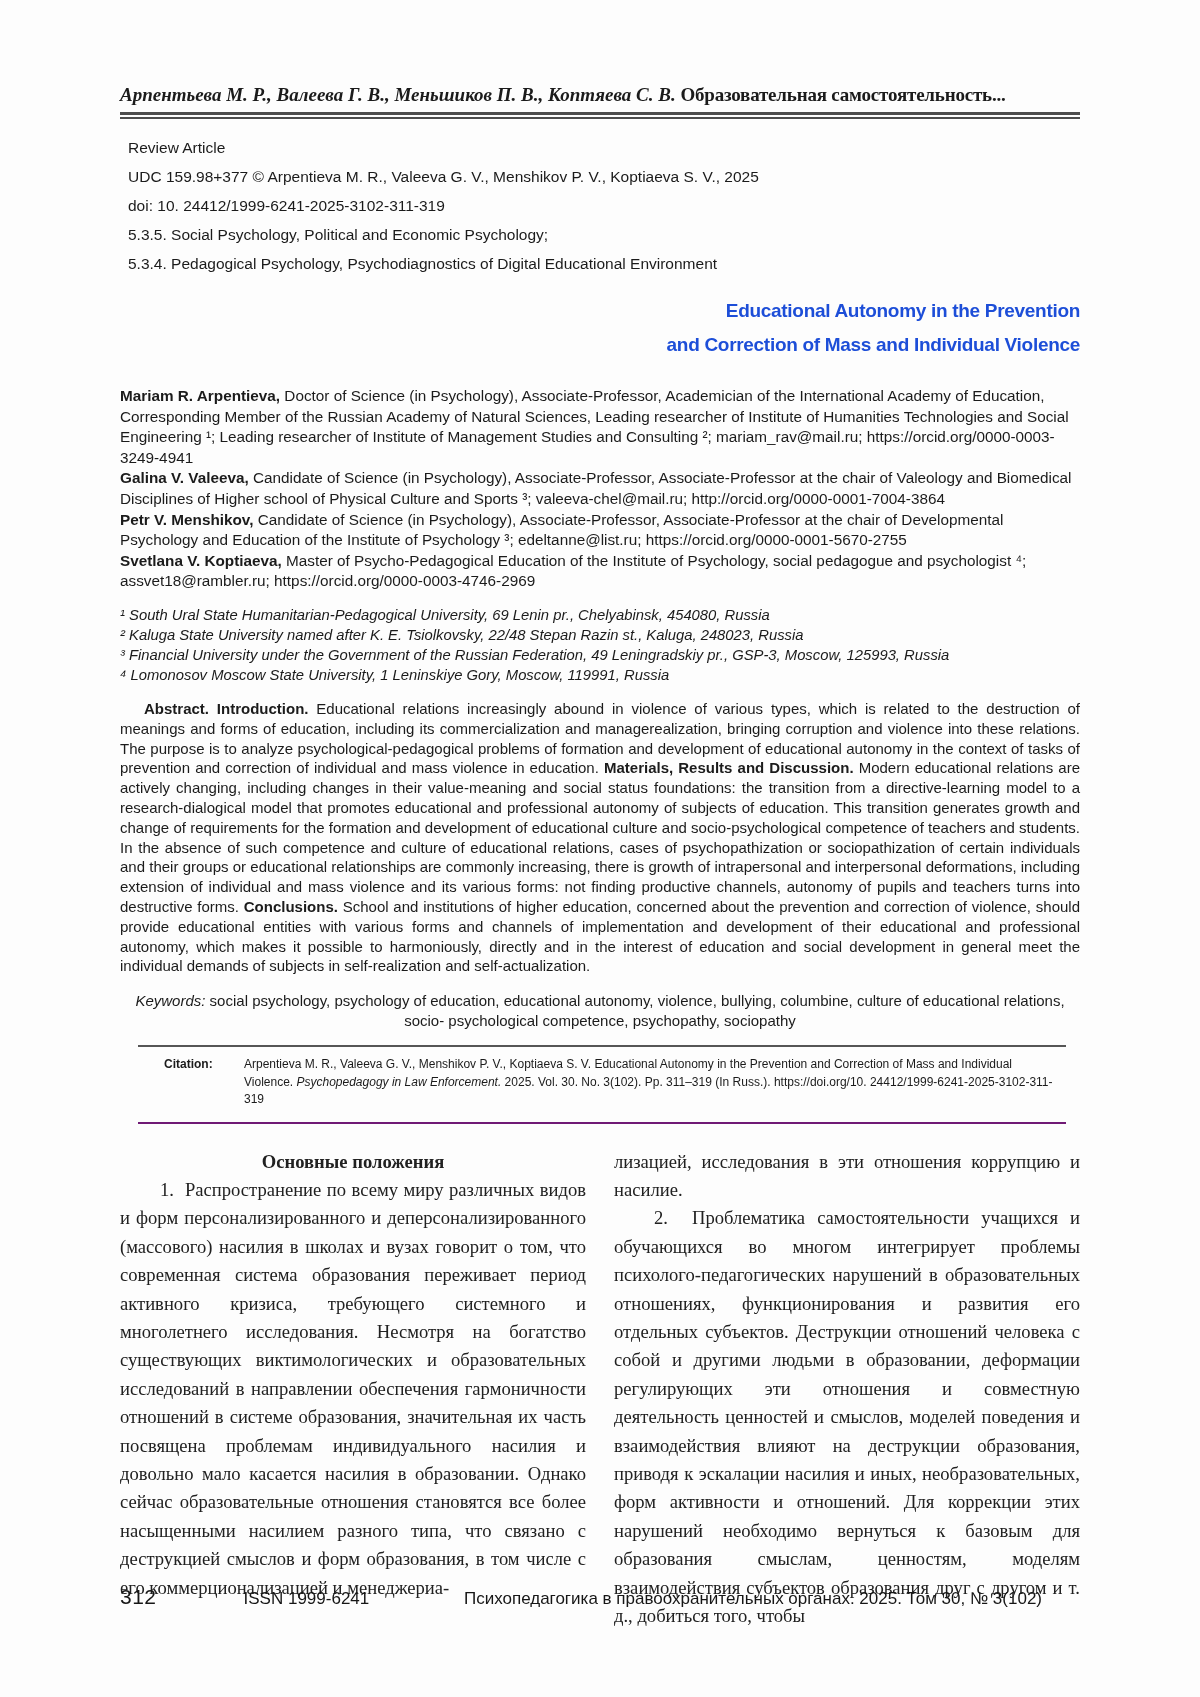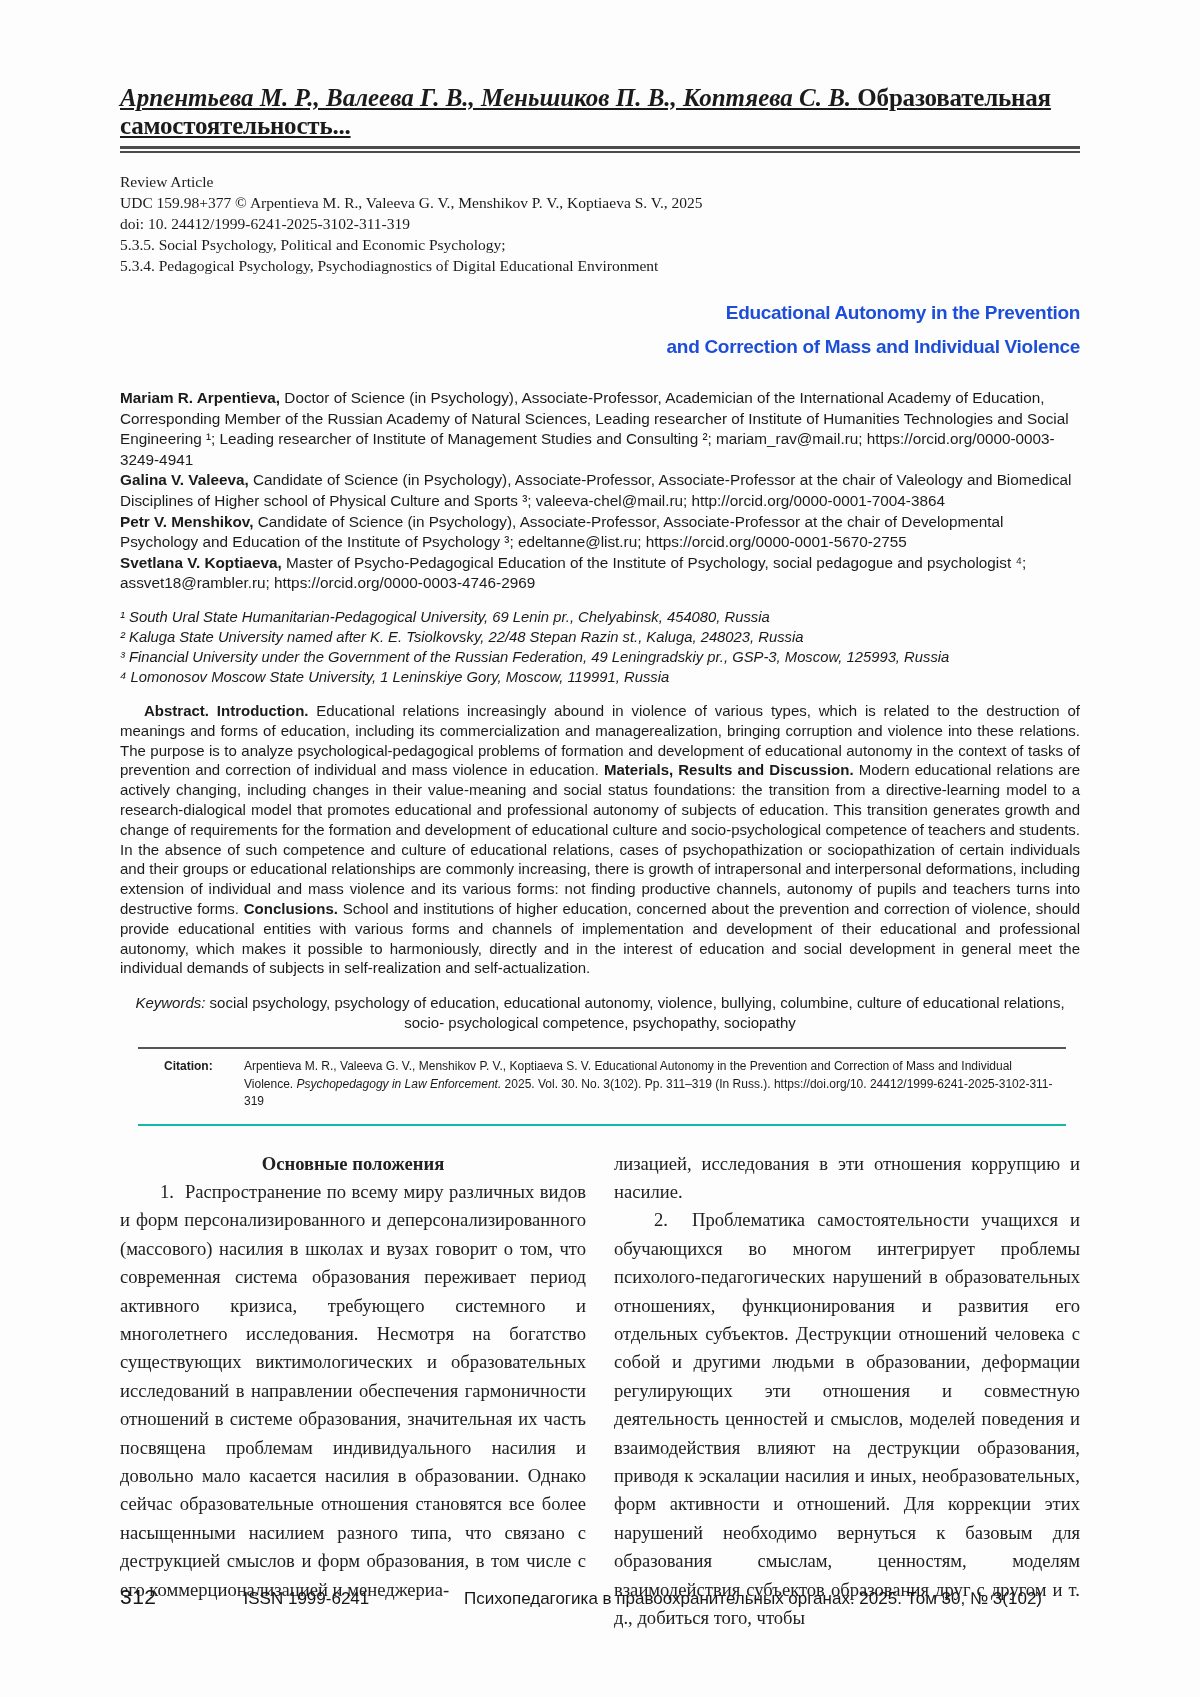--- a/index.html
+++ b/index.html
@@ -4,28 +4,28 @@
 <style>
   html,body { margin:0; padding:0; }
   body {
     width:1200px; height:1697px; position:relative;
     background:#fdfdfd; color:#1b1b1b;
     font-family:"Liberation Sans", sans-serif;
     overflow:hidden;
   }
   .content { position:absolute; left:120px; top:0; width:960px; }
 
-  .running-head { padding-top:84px; font-size:25px; font-family:"Liberation Serif", serif; font-weight:bold;text-decoration:underline; }
+  .running-head { padding-top:84px; font-size:19px; font-family:"Liberation Serif", serif; font-weight:bold; }
   .running-head .rh-names { font-style:italic; }
   .running-head .rh-title { font-style:normal; letter-spacing:-0.2px; }
 
   .double-rule { margin-top:6px; height:2px; border-top:3px solid #4c4c4c; border-bottom:2px solid #4c4c4c; }
 
   .meta { margin-top:18px; font-size:15.5px; line-height:21px; }
-  .meta p { margin:0;font-family:Liberation Serif, serif; }
+  .meta p { margin:8px; }
 
   .article-title {
     margin-top:20px; text-align:right; font-size:19px; font-weight:bold;
     line-height:34px; white-space:pre-line; letter-spacing:-0.3px; color:#1d4ed8;
   }
 
   .authors { margin-top:24px; font-size:15.3px; line-height:20.6px; }
   .authors p { margin:0; }
   .author-name { font-weight:bold; }
 
@@ -33,21 +33,21 @@
   .affiliations p { margin:0; }
 
   .abstract { margin-top:14px; font-size:15px; line-height:19.8px; text-align:justify; text-indent:24px; }
   .abstract .sec-label { font-weight:bold; }
 
   .keywords { margin-top:12px; font-size:15px; line-height:20px; text-align:center; padding:0 4px; }
   .kw-label { font-style:italic; }
 
   .citation {
     margin:14px 14px 0 18px;
-    border-top:2px solid #565656; border-bottom:2px solid #14b8a6;
+    border-top:2px solid #565656; border-bottom:2px solid #701a75;
     padding:9px 0 13px; display:flex;
     font-size:12px; line-height:17.5px;
   }
   .cit-label { font-weight:bold; flex:0 0 80px; padding-left:26px; }
   .cit-text { flex:1; padding-right:6px; }
   .cit-italic { font-style:italic; }
 
   .body-cols {
     margin-top:24px; display:flex; gap:28px;
     font-family:"Liberation Serif", serif; font-size:18.6px; line-height:28.4px;

